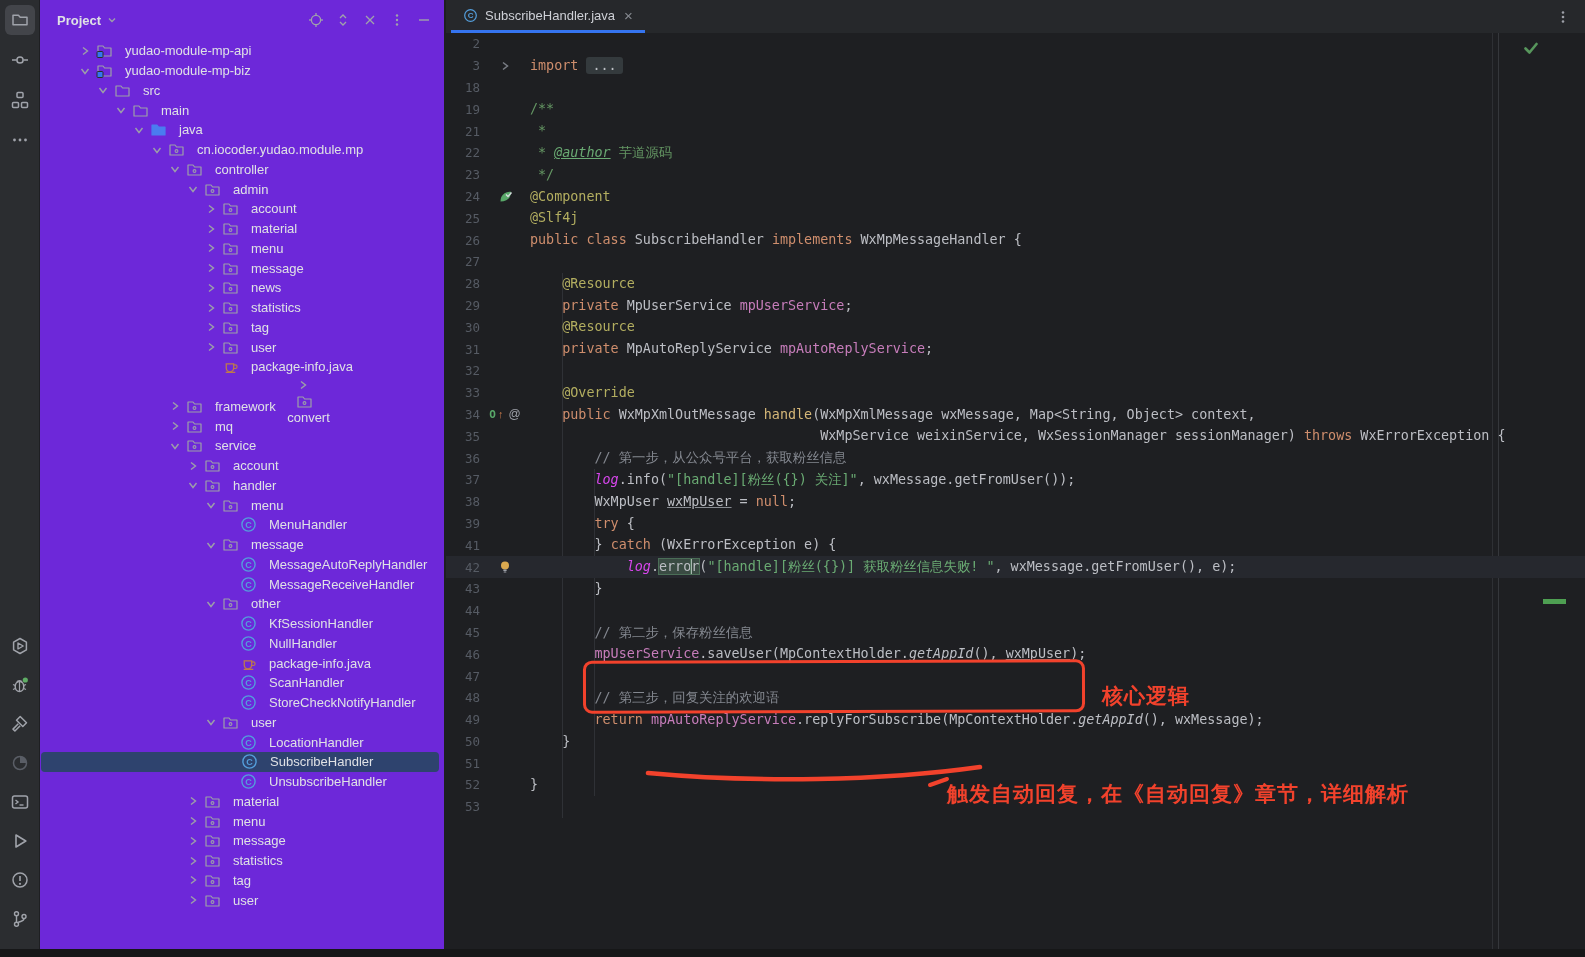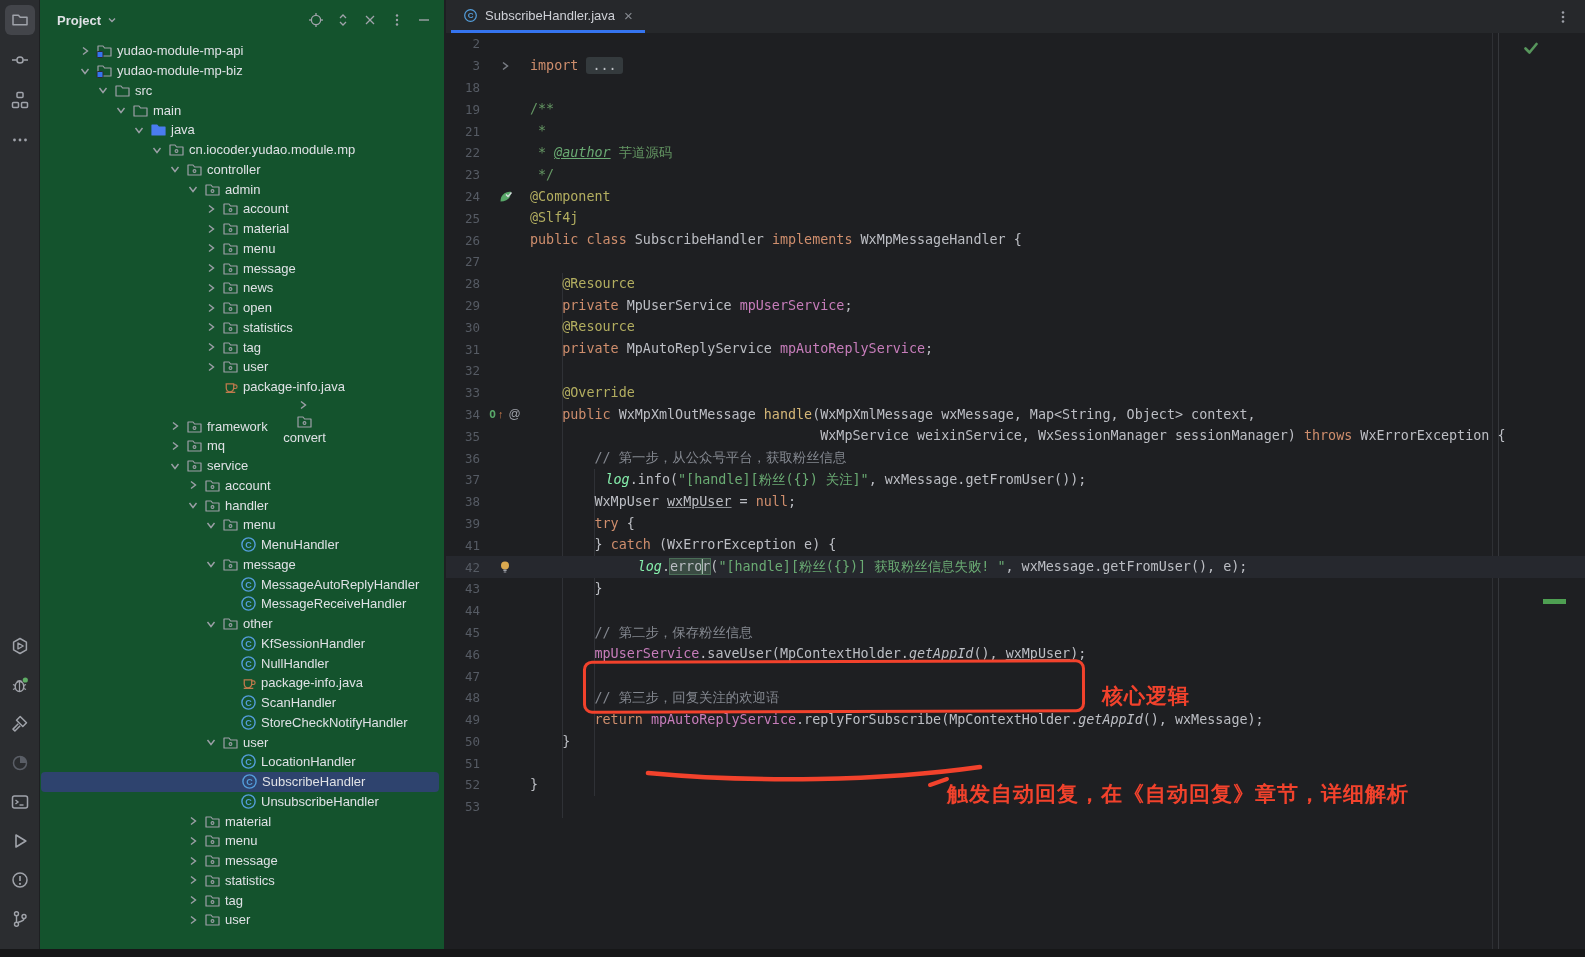--- a/index.html
+++ b/index.html
@@ -17,41 +17,41 @@
   }
   .stripe-group { display:flex; flex-direction:column; align-items:center; }
   .sicon {
     width:30px; height:30px; border-radius:6px; display:flex; align-items:center;
     justify-content:center; margin-bottom:10px; cursor:pointer;
   }
   .sicon.active { background:#43454A; }
   .stripe-bottom .sicon { margin-bottom:9px; }
   
   .panel {
-    width:406px; flex:0 0 406px; background:#14532d; border-right:2px solid #1E1F22;
+    width:406px; flex:0 0 406px; background:#6d28d9; border-right:2px solid #1E1F22;
     position:relative; overflow:hidden;
   }
   .panel-header {
     height:40px; display:flex; align-items:center; padding:0 12px 0 17px;
   }
   .panel-title { display:flex; align-items:center; gap:5px; color:#DFE1E5;
     font-size:13px; font-weight:700; cursor:pointer; }
   .panel-actions { margin-left:auto; display:flex; align-items:center; gap:11px; }
   .panel-actions .aicon { width:16px; height:16px; display:flex; align-items:center;
     justify-content:center; cursor:pointer; }
   .tree { position:absolute; left:0; right:0; top:41px; bottom:0; overflow:hidden; }
   .trow {
     height:19.75px; display:flex; align-items:center; color:#DFE1E5; font-size:13px;
     white-space:nowrap; cursor:pointer; width:398px;
   }
   .trow.sel { background:#2E436E; border-radius:4px; margin-left:1px; }
   .tchev { width:16px; height:16px; flex:0 0 16px; display:flex; align-items:center; justify-content:center; }
   .ticon { width:17px; height:17px; flex:0 0 17px; display:flex; align-items:center;
     justify-content:center; margin-left:3px; }
-  .tlabel { margin-left:4px; }
+  .tlabel { margin-left:12px; }
   
   .editor { flex:1 1 auto; display:flex; flex-direction:column; position:relative; background:#1E1F22; }
   .tabbar { height:33px; background:#26282B; display:flex; align-items:stretch; padding-left:5px; flex:0 0 33px; }
   .tab { display:flex; align-items:center; gap:7px; padding:0 12px; color:#CED0D6;
     font-size:13px; border-bottom:3px solid transparent; cursor:pointer; }
   .tab.active { border-bottom-color:#3574F0; }
   .tab-close { color:#868A91; font-size:15px; line-height:1; margin-left:2px; cursor:pointer; }
   .tab-menu { margin-left:auto; margin-right:14px; display:flex; align-items:center; cursor:pointer; }
   .editor-body { position:relative; flex:1 1 auto; overflow:hidden; }
   .code { position:absolute; left:0; top:0; right:0; }
@@ -63,21 +63,21 @@
   .ct { font-family:"DejaVu Sans Mono","Liberation Mono",monospace; font-size:13.4px;
     line-height:21.8px; white-space:pre; color:#BCBEC4; }
   .tk-k { color:#CF8E6D; }
   .tk-a { color:#B3AE60; }
   .tk-c { color:#848890; }
   .tk-d { color:#649663; }
   .tk-dt { color:#6AAB73; font-style:italic; text-decoration:underline; }
   .tk-s { color:#6AAB73; }
   .tk-p { color:#BCBEC4; }
   .tk-f { color:#C77DBB; }
-  .tk-fi { color:#86efac; font-style:italic;padding-left:11px; }
+  .tk-fi { color:#d946ef; font-style:italic; }
   .tk-m { color:#D5B778; }
   .tk-u { color:#BCBEC4; text-decoration:underline; text-decoration-color:#888C92; }
   .tk-it { color:#BCBEC4; font-style:italic; }
   .tk-hl { color:#BCBEC4; background:rgba(91,134,102,.38); box-shadow:0 0 0 1px #4B6E57; }
   .tk-fold { color:#BDC1C5; background:#343A3D; border-radius:3px; padding:1px 6px; }
   .caret { display:inline-block; width:2px; height:16px; background:#D6D8DE;
     vertical-align:-3px; margin:0 -1px; }
   .ovr-o { color:#59A869; font-weight:bold; font-size:11px; font-family:"DejaVu Sans Mono",monospace; }
   .ovr-up { color:#C97A4A; font-size:11px; }
   .ovr-at { color:#9DA0A8; font-size:12px; margin-left:3px; }
@@ -419,34 +419,20 @@
             <svg width="14" height="14" viewBox="0 0 14 14">
               <polyline points="5,3.5 9.5,7 5,10.5" fill="none" stroke="#9DA0A8" stroke-width="1.4"></polyline>
             </svg>
           </span>
           <span class="ticon">
             <svg width="17" height="17" viewBox="0 0 17 17">
               <path d="M2 4h5l1.6 2H15v8H2z" fill="none" stroke="#9DA0A8" stroke-width="1.2" stroke-linejoin="round"></path>
               <circle cx="8.5" cy="10" r="1.4" fill="none" stroke="#9DA0A8" stroke-width="1.1"></circle>
             </svg>
           </span>
-          <span class="tlabel">open</span>
-        </div>
-        <div class="trow" style="padding-left: 163px;">
-          <span class="tchev">
-            <svg width="14" height="14" viewBox="0 0 14 14">
-              <polyline points="5,3.5 9.5,7 5,10.5" fill="none" stroke="#9DA0A8" stroke-width="1.4"></polyline>
-            </svg>
-          </span>
-          <span class="ticon">
-            <svg width="17" height="17" viewBox="0 0 17 17">
-              <path d="M2 4h5l1.6 2H15v8H2z" fill="none" stroke="#9DA0A8" stroke-width="1.2" stroke-linejoin="round"></path>
-              <circle cx="8.5" cy="10" r="1.4" fill="none" stroke="#9DA0A8" stroke-width="1.1"></circle>
-            </svg>
-          </span>
           <span class="tlabel">statistics</span>
         </div>
         <div class="trow" style="padding-left: 163px;">
           <span class="tchev">
             <svg width="14" height="14" viewBox="0 0 14 14">
               <polyline points="5,3.5 9.5,7 5,10.5" fill="none" stroke="#9DA0A8" stroke-width="1.4"></polyline>
             </svg>
           </span>
           <span class="ticon">
             <svg width="17" height="17" viewBox="0 0 17 17">

